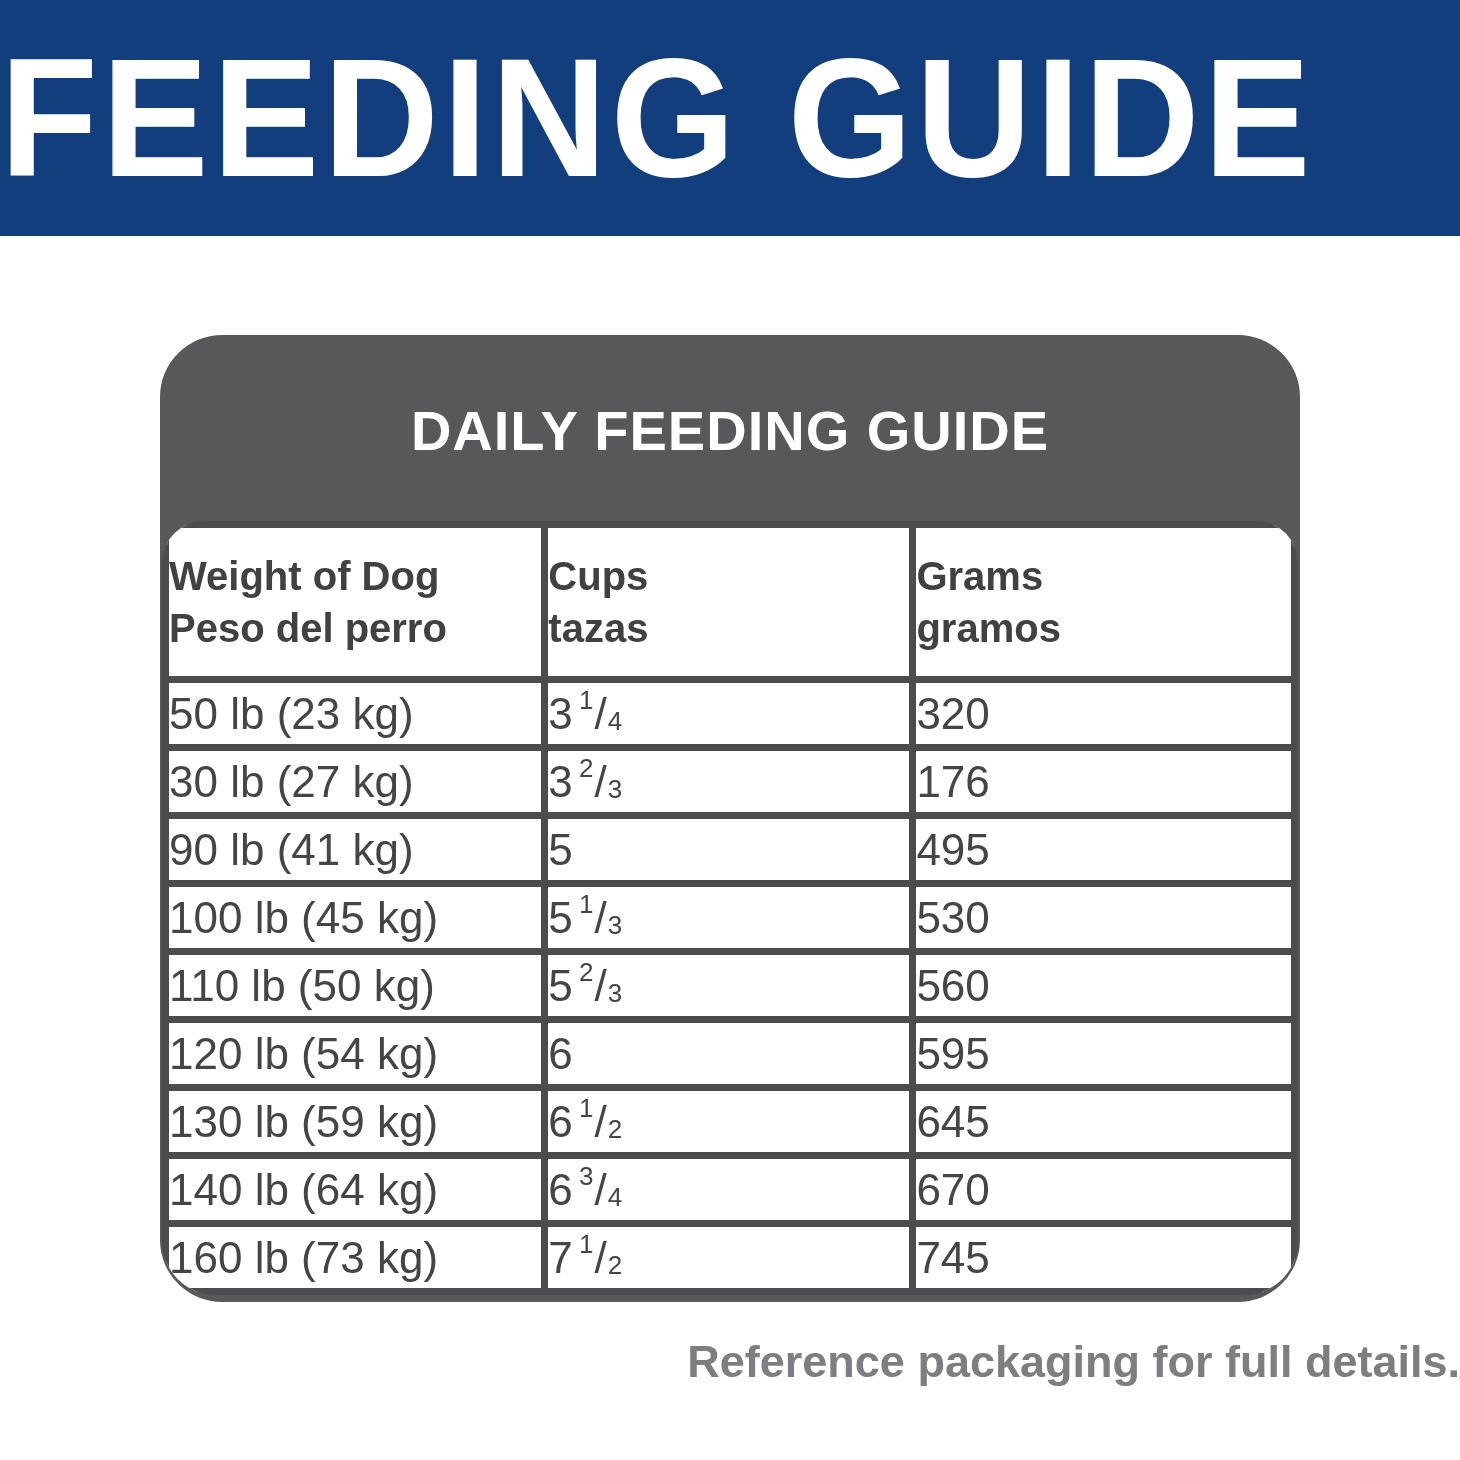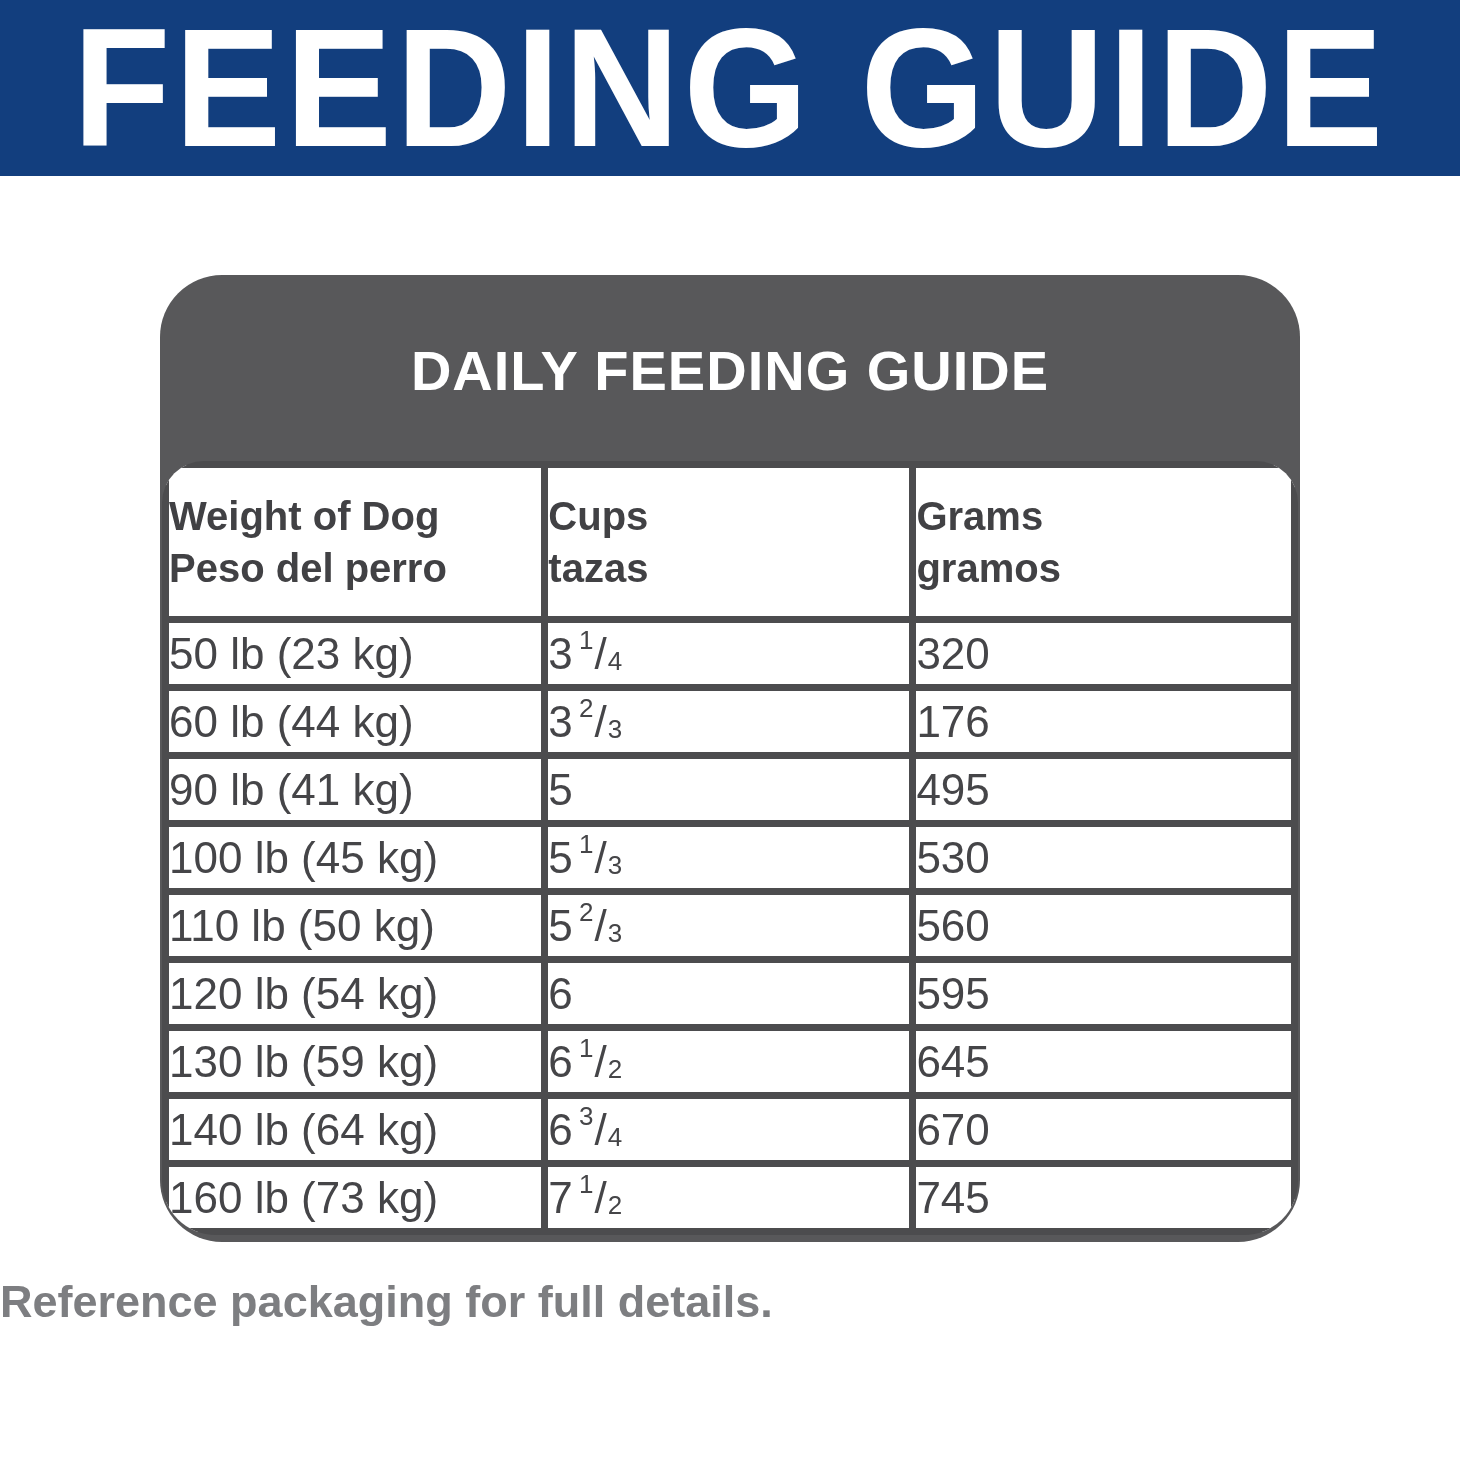--- a/index.html
+++ b/index.html
@@ -12,25 +12,24 @@
     position: relative;
     width: 1460px;
     height: 1460px;
     background: #ffffff;
     overflow: hidden;
   }
 
   
   .banner {
     width: 100%;
-    height: 176px;
+    height: 236px;
     background: #123e7e;
     display: flex;
     align-items: center;
-    justify-content: center;
   }
   .banner-title {
     color: #ffffff;
     font-size: 160px;
     font-weight: bold;
     letter-spacing: 4px;
     line-height: 1;
     white-space: nowrap;
     transform: scaleY(1.06);
   }
@@ -113,21 +112,21 @@
   .frac sub {
     font-size: 26px;
     position: relative;
     top: 0.05em;
     vertical-align: baseline;
   }
 
   
   .note {
     margin-top: 34px;
-    text-align: left;
+    text-align: right;
     font-size: 45px;
     font-weight: bold;
     color: #7d7e81;
   }
 </style>
 </head>
 <body>
 
 <div class="page">
 
@@ -163,21 +162,21 @@
             </th>
           </tr>
         </thead>
         <tbody>
             <tr>
               <td>50 lb (23 kg)</td>
               <td><span>3</span><span class="frac"><sup>1</sup><span class="sl">/</span><sub>4</sub></span></td>
               <td>320</td>
             </tr>
             <tr>
-              <td>60 lb (44 kg)</td>
+              <td>30 lb (27 kg)</td>
               <td><span>3</span><span class="frac"><sup>2</sup><span class="sl">/</span><sub>3</sub></span></td>
               <td>176</td>
             </tr>
             <tr>
               <td>90 lb (41 kg)</td>
               <td><span>5</span></td>
               <td>495</td>
             </tr>
             <tr>
               <td>100 lb (45 kg)</td>

